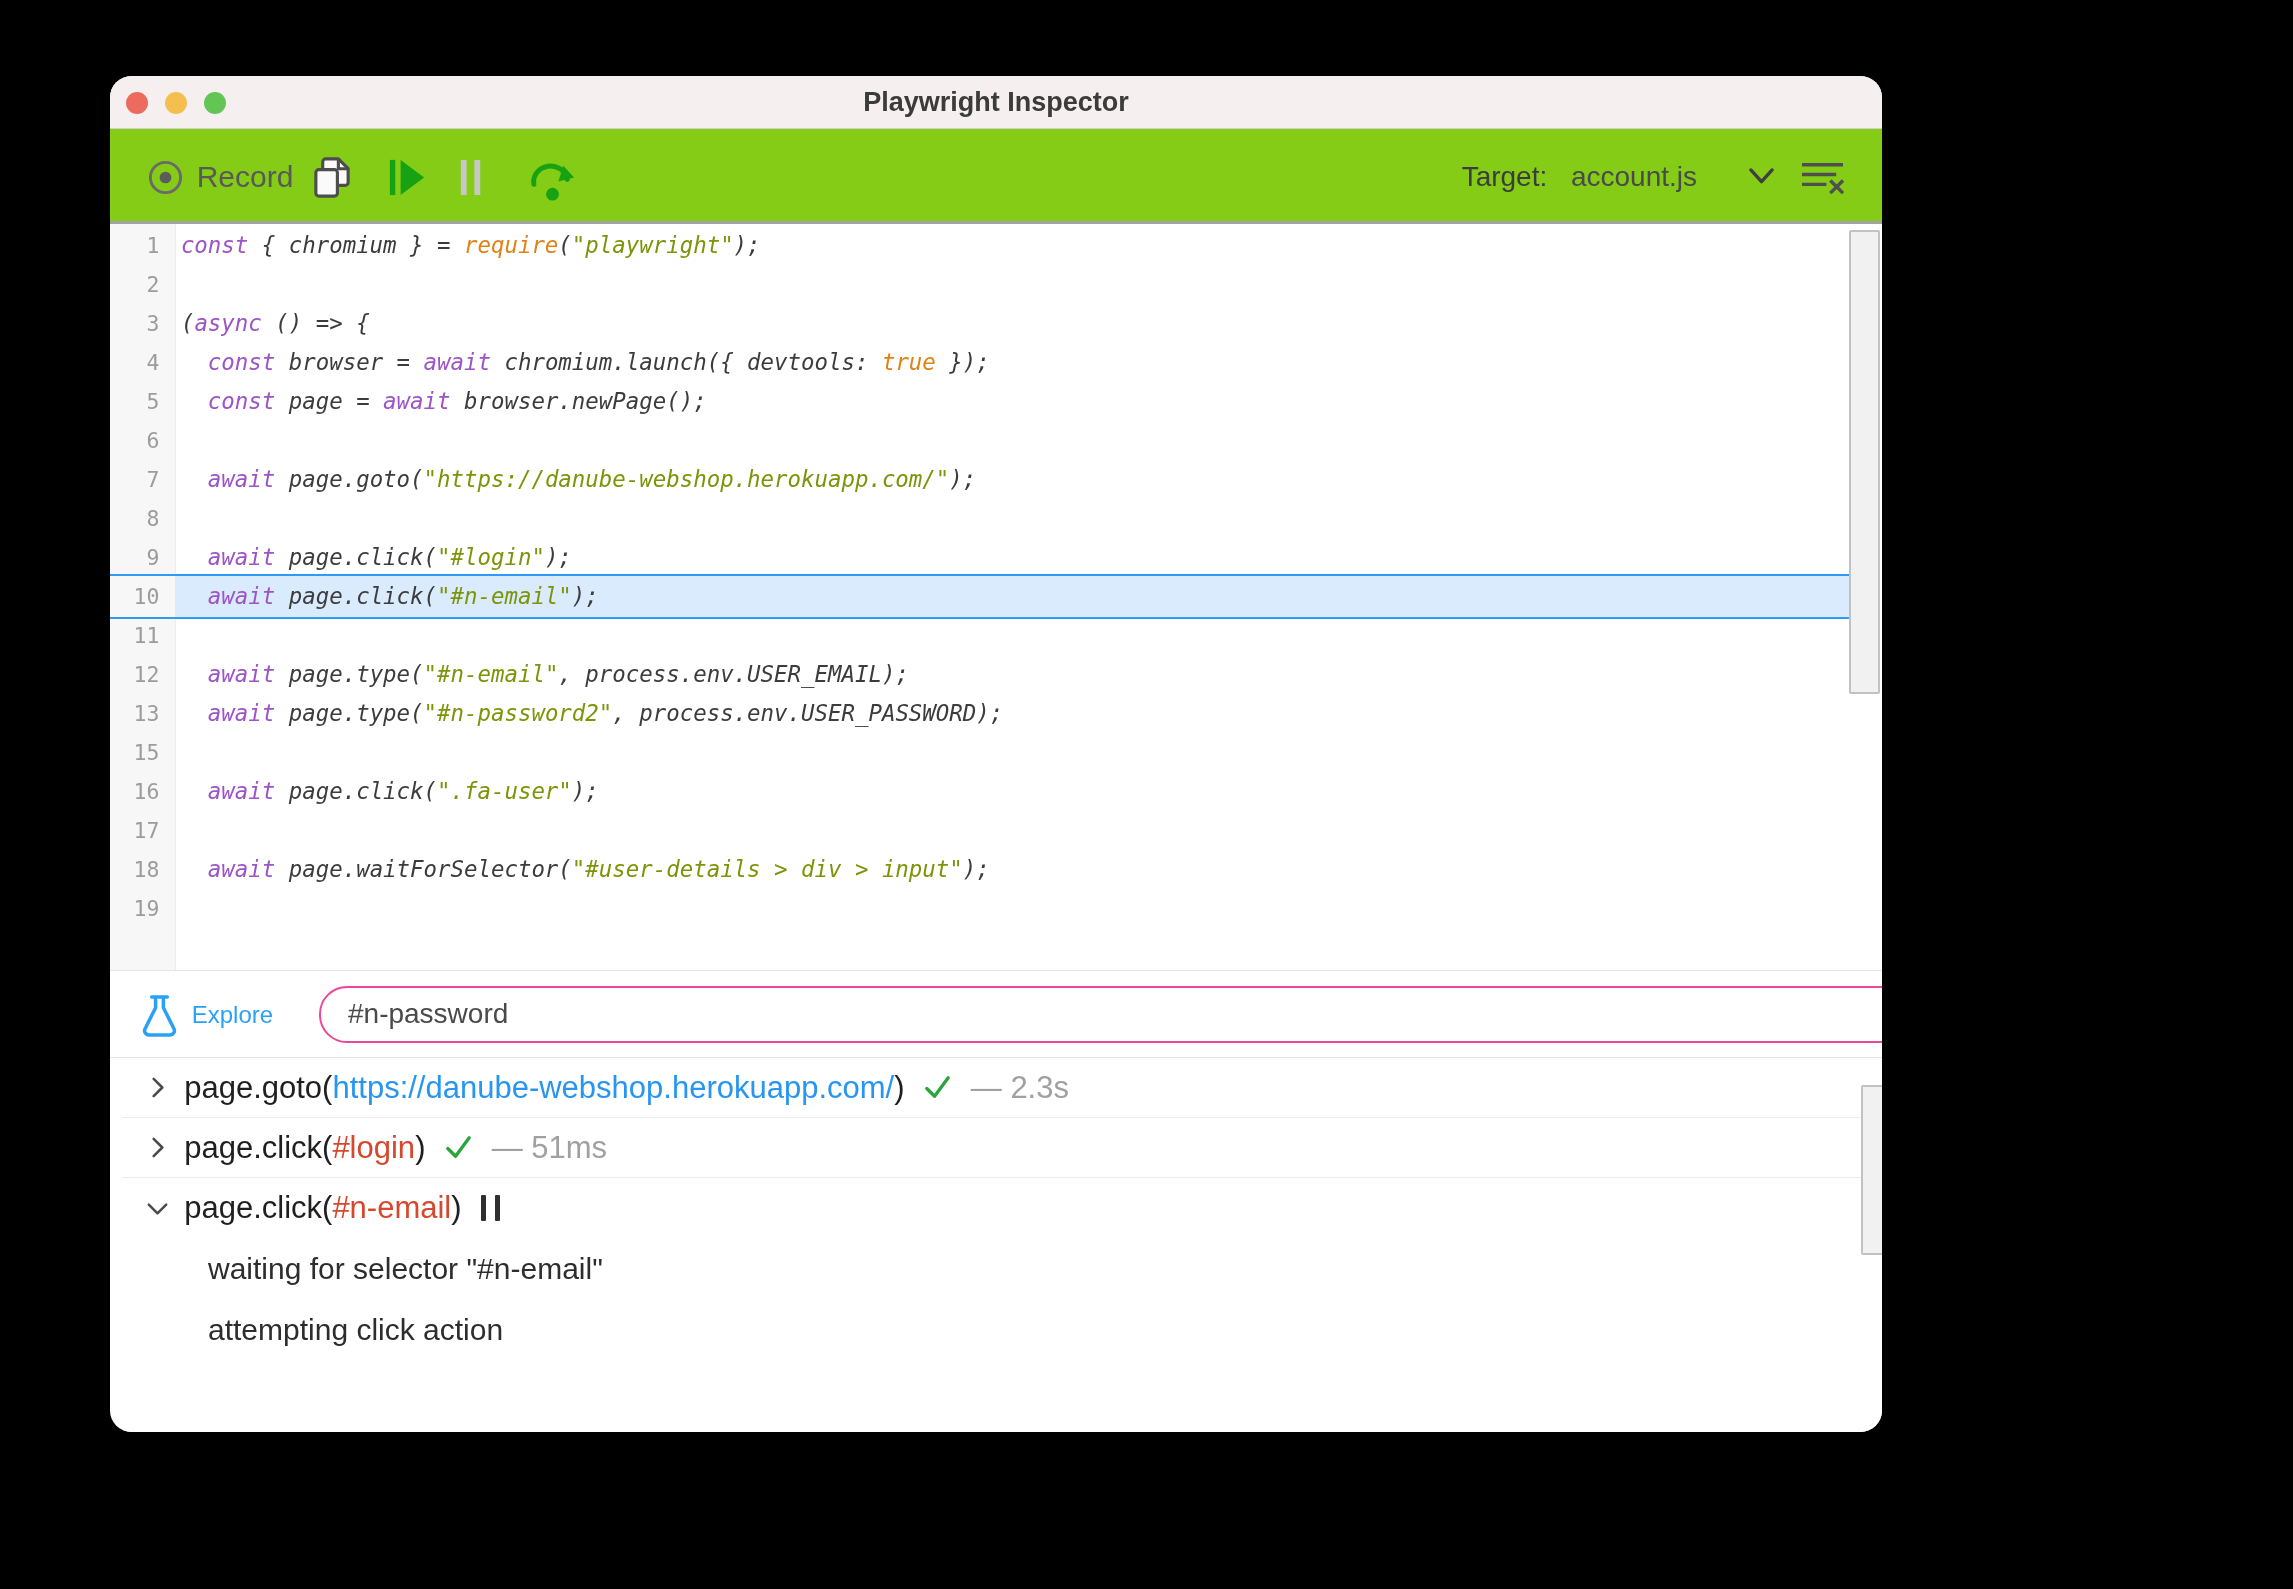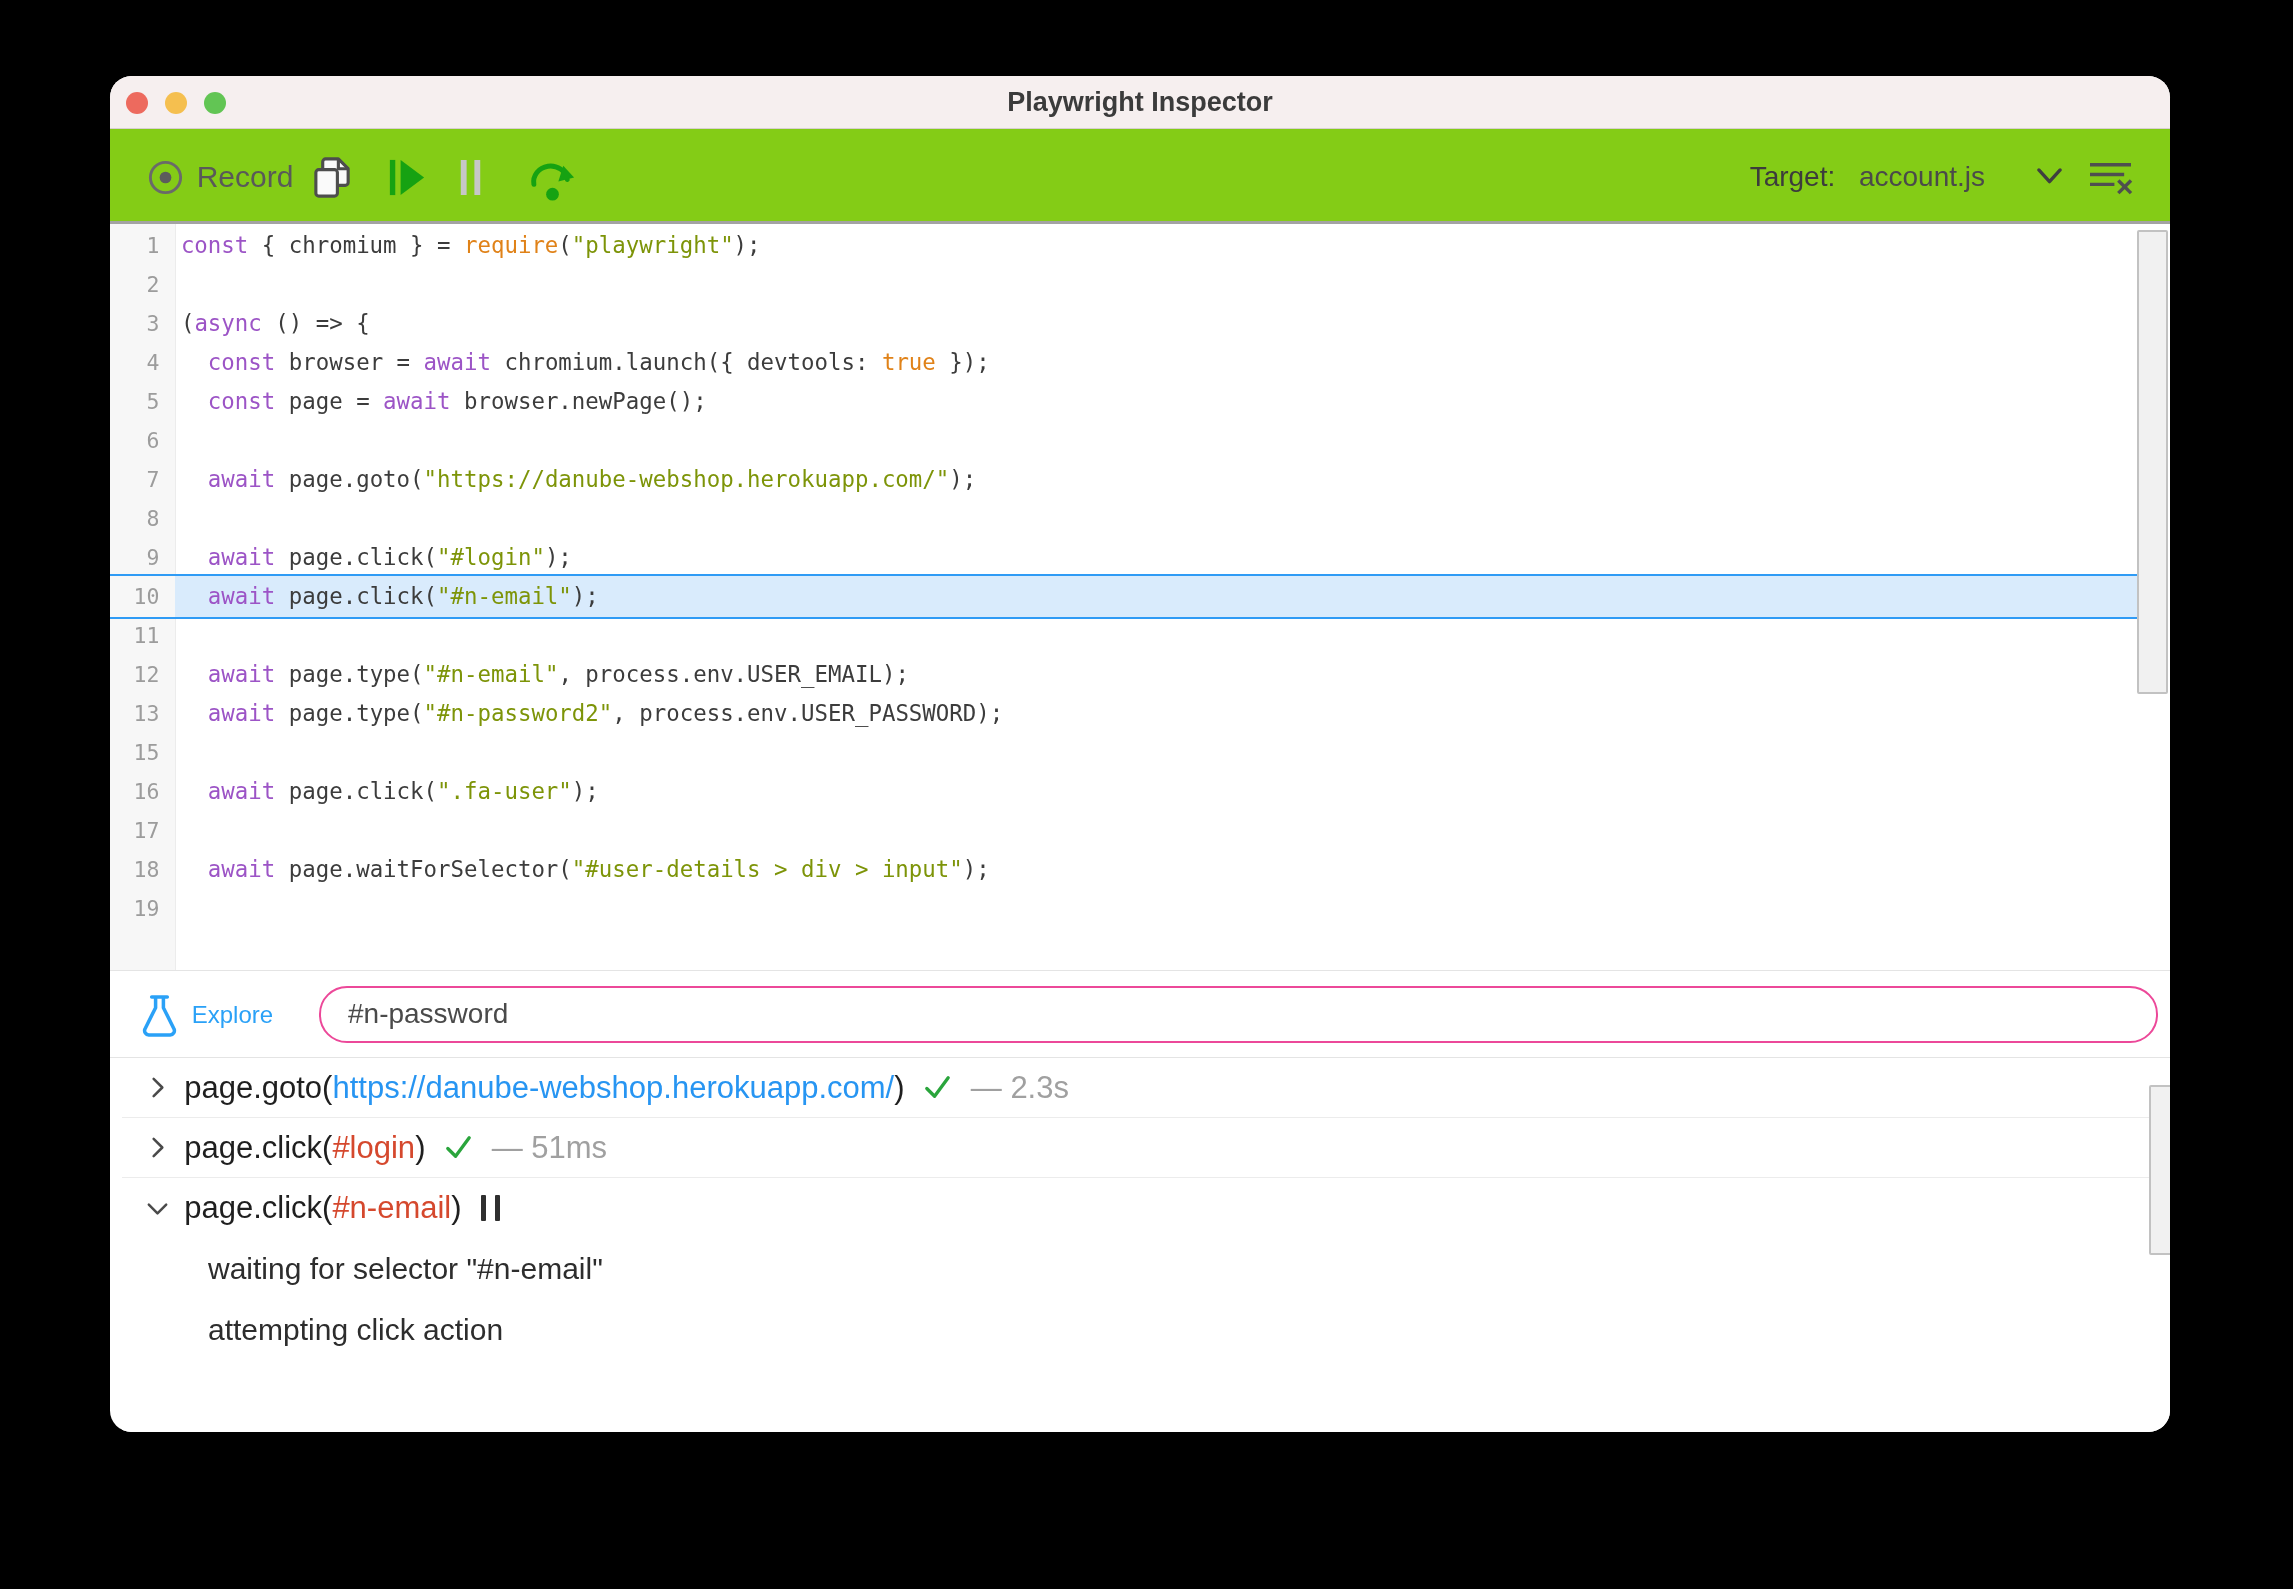--- a/index.html
+++ b/index.html
@@ -1,18 +1,18 @@
 <!DOCTYPE html>
 <html><head>
 <meta charset="utf-8">
 <style>
   html,body{margin:0;padding:0;}
   body{width:2294px;height:1590px;background:#000;position:relative;
        font-family:"Liberation Sans", sans-serif;}
-  .window{position:absolute;left:110px;top:76px;width:2060px;height:1356px;
+  .window{position:absolute;left:110px;top:76px;width:1772px;height:1356px;
           background:#fff;border-radius:21.5px;overflow:hidden;
           box-shadow:0 19.5px 59px rgba(0,0,0,.6);}
   
   .titlebar{position:absolute;left:0;top:0;width:100%;height:53px;
             background:#f6efef;border-bottom:1px solid #d8d0d0;box-sizing:border-box;}
   .tl{position:absolute;top:15.6px;width:22.4px;height:22.4px;border-radius:50%;}
   .tl.red{left:15.6px;background:#ed6a5e;}
   .tl.yellow{left:55px;background:#f5bf4f;}
   .tl.green{left:94px;background:#62c554;}
   .title{position:absolute;left:0;right:0;top:0;height:53px;line-height:53px;
@@ -31,21 +31,21 @@
   .clear-btn{right:36px;}
   
   .editor{position:absolute;left:0;top:148px;width:100%;height:746px;background:#fff;}
   .gutter-bg{position:absolute;left:0;top:0;bottom:0;width:65px;background:#f7f7f7;
              border-right:1px solid #ececec;}
   .code-rows{position:absolute;left:0;top:0;right:0;bottom:0;padding-top:2px;}
   .code-line{display:flex;height:39px;line-height:39px;position:relative;z-index:2;}
   .ln{flex:0 0 65px;box-sizing:border-box;text-align:right;padding-right:15.6px;
       font-family:"DejaVu Sans Mono", monospace;font-size:21.5px;color:#9c9c9c;}
   .code{padding-left:5.9px;font-family:"DejaVu Sans Mono", monospace;font-size:22.4px;
-        color:#3c3c3c;white-space:pre;}
+        color:#3c3c3c;white-space:pre;font-style:italic;}
   .tok-k{color:#9c54c6;} .tok-s{color:#7d9408;} .tok-b{color:#e08218;} .tok-p{color:#3c3c3c;}
   .active-band{position:absolute;left:0;right:33px;height:45px;box-sizing:border-box;
                border-top:2.9px solid #2f9bf5;border-bottom:2.9px solid #2f9bf5;z-index:1;}
   .active-band .fill{position:absolute;left:65px;right:0;top:0;bottom:0;background:#d9ebfc;}
   .vscroll{position:absolute;right:2px;width:31px;background:#f1f1f1;
            border:2px solid #c2c2c2;border-radius:2px;box-sizing:border-box;}
   .editor .vscroll{top:5.9px;height:464px;}
   
   .explore{position:absolute;left:0;top:894px;width:100%;height:88px;box-sizing:border-box;
            border-top:1px solid #e4e4e4;border-bottom:1px solid #e4e4e4;background:#fff;}

